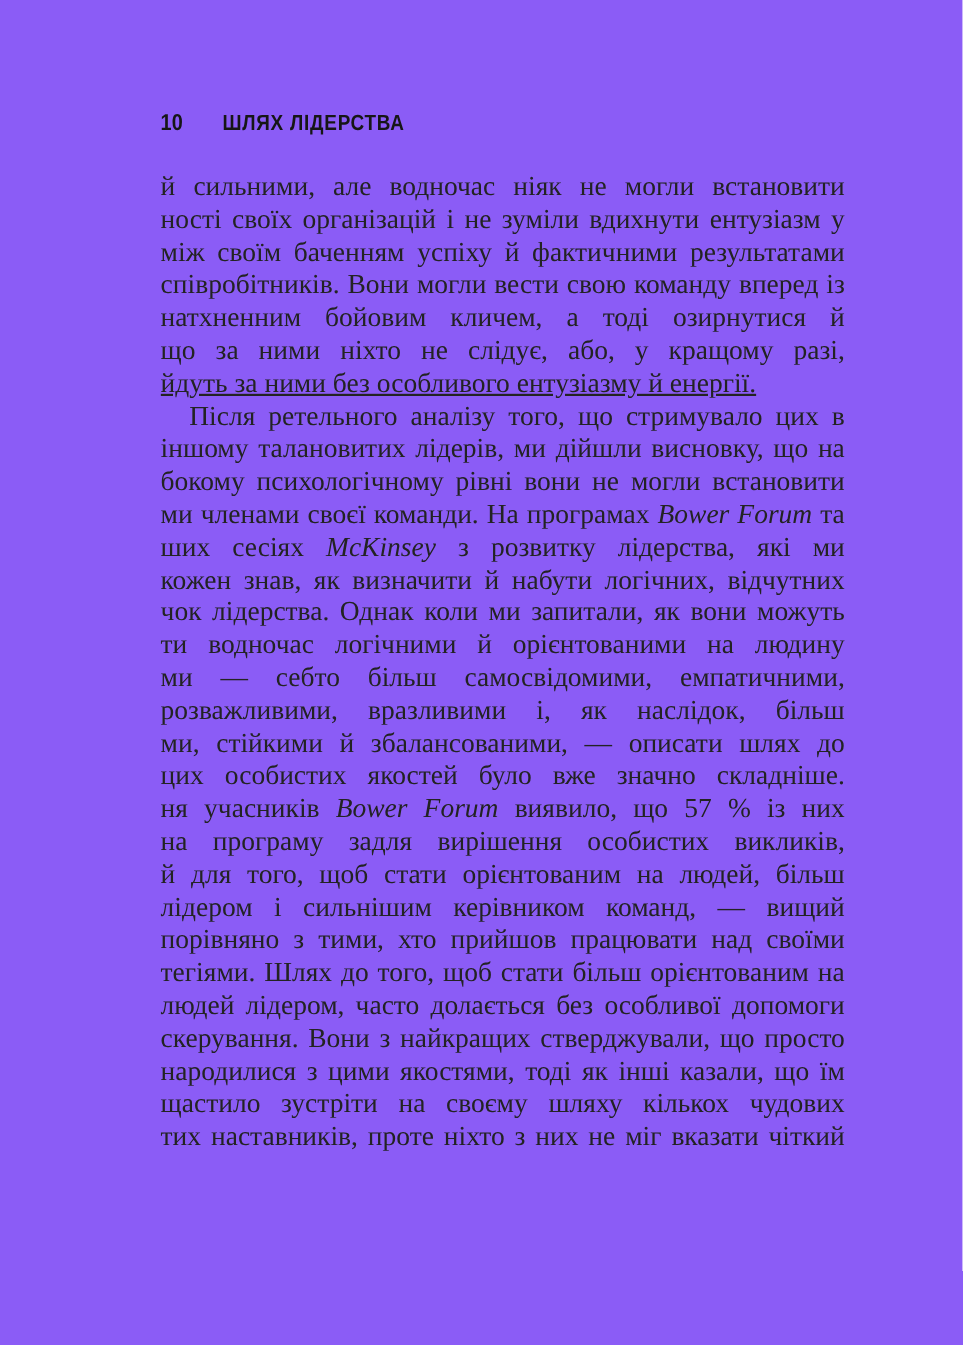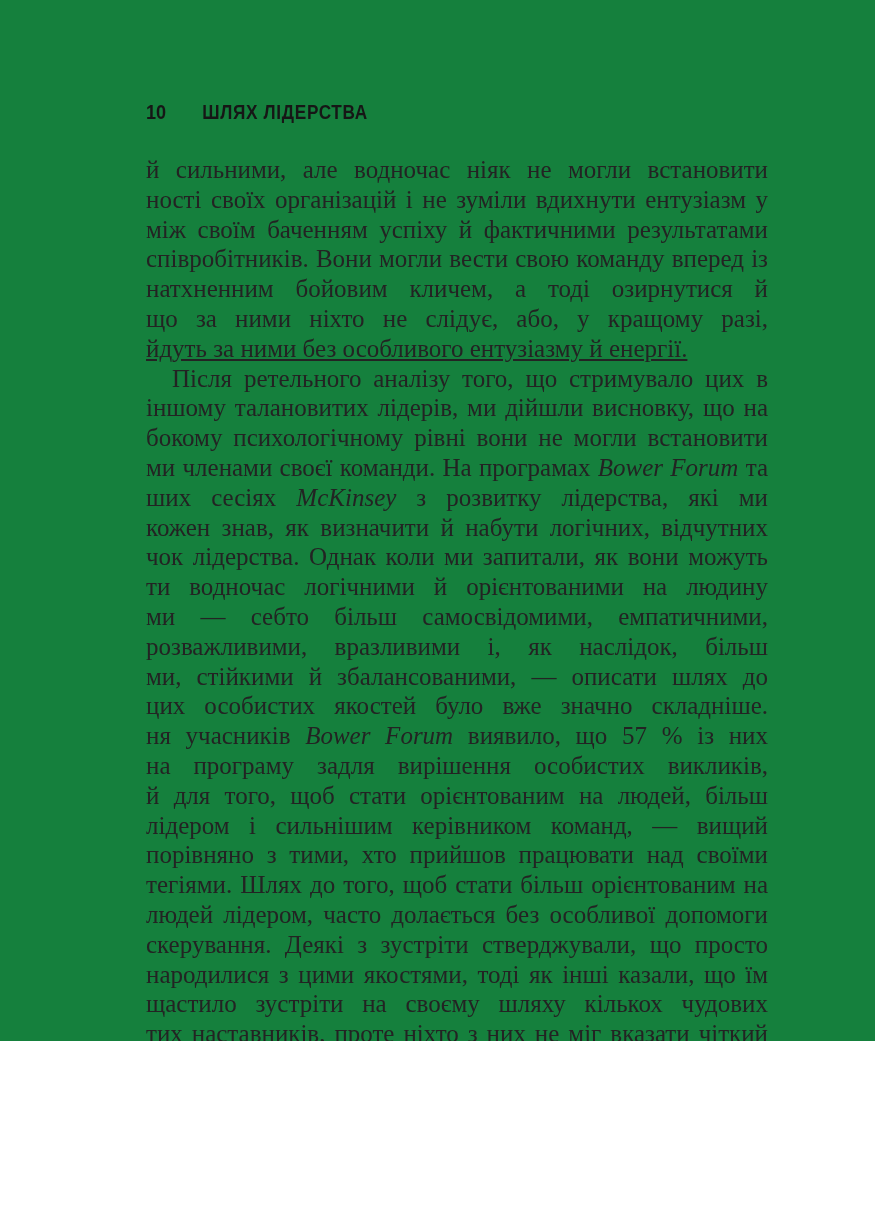--- a/index.html
+++ b/index.html
@@ -3,22 +3,22 @@
 <meta charset="utf-8">
 <style>
   html, body {
     margin: 0;
     padding: 0;
     background: #ffffff;
   }
   .page {
     position: relative;
     width: 875px;
-    height: 1041px;
-    background: #15803d;
+    height: 1223px;
+    background: #8b5cf6;
     overflow: hidden;
     font-family: "Liberation Serif", "DejaVu Serif", serif;
     color: #232323;
   }
   .running-header {
     position: absolute;
     left: 146px;
     top: 100px;
     display: flex;
     align-items: baseline;
@@ -99,19 +99,19 @@
         <div class="line"><span>розважливими, вразливими і, як наслідок, більш натхненни-</span></div>
         <div class="line"><span>ми, стійкими й збалансованими, — описати шлях до набуття</span></div>
         <div class="line"><span>цих особистих якостей було вже значно складніше. Опитуван-</span></div>
         <div class="line"><span>ня учасників </span><em>Bower Forum</em><span> виявило, що 57 % із них прийшли</span></div>
         <div class="line"><span>на програму задля вирішення особистих викликів, зокрема</span></div>
         <div class="line"><span>й для того, щоб стати орієнтованим на людей, більш гнучким</span></div>
         <div class="line"><span>лідером і сильнішим керівником команд, — вищий відсоток</span></div>
         <div class="line"><span>порівняно з тими, хто прийшов працювати над своїми стра-</span></div>
         <div class="line"><span>тегіями. Шлях до того, щоб стати більш орієнтованим на</span></div>
         <div class="line"><span>людей лідером, часто долається без особливої допомоги чи</span></div>
-        <div class="line"><span>скерування. Деякі з зустріти стверджували, що просто</span></div>
+        <div class="line"><span>скерування. Вони з найкращих стверджували, що просто</span></div>
         <div class="line"><span>народилися з цими якостями, тоді як інші казали, що їм по-</span></div>
         <div class="line"><span>щастило зустріти на своєму шляху кількох чудових особис-</span></div>
         <div class="line"><span>тих наставників, проте ніхто з них не міг вказати чіткий план</span></div>
       </div>
     </main>
 </div>
 
 </body></html>

